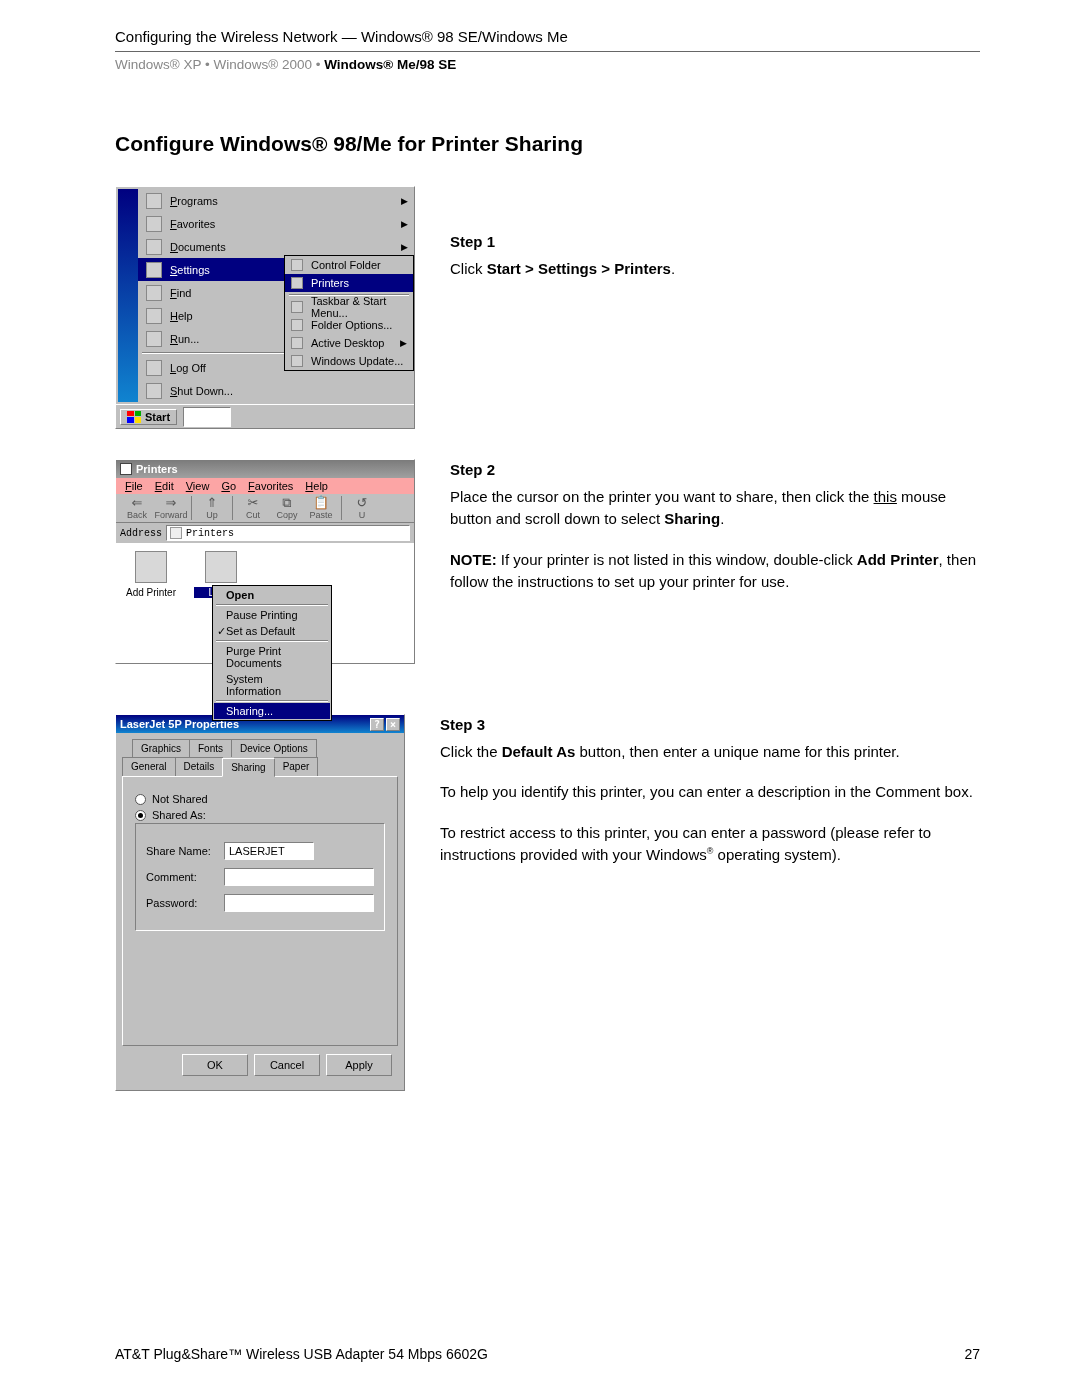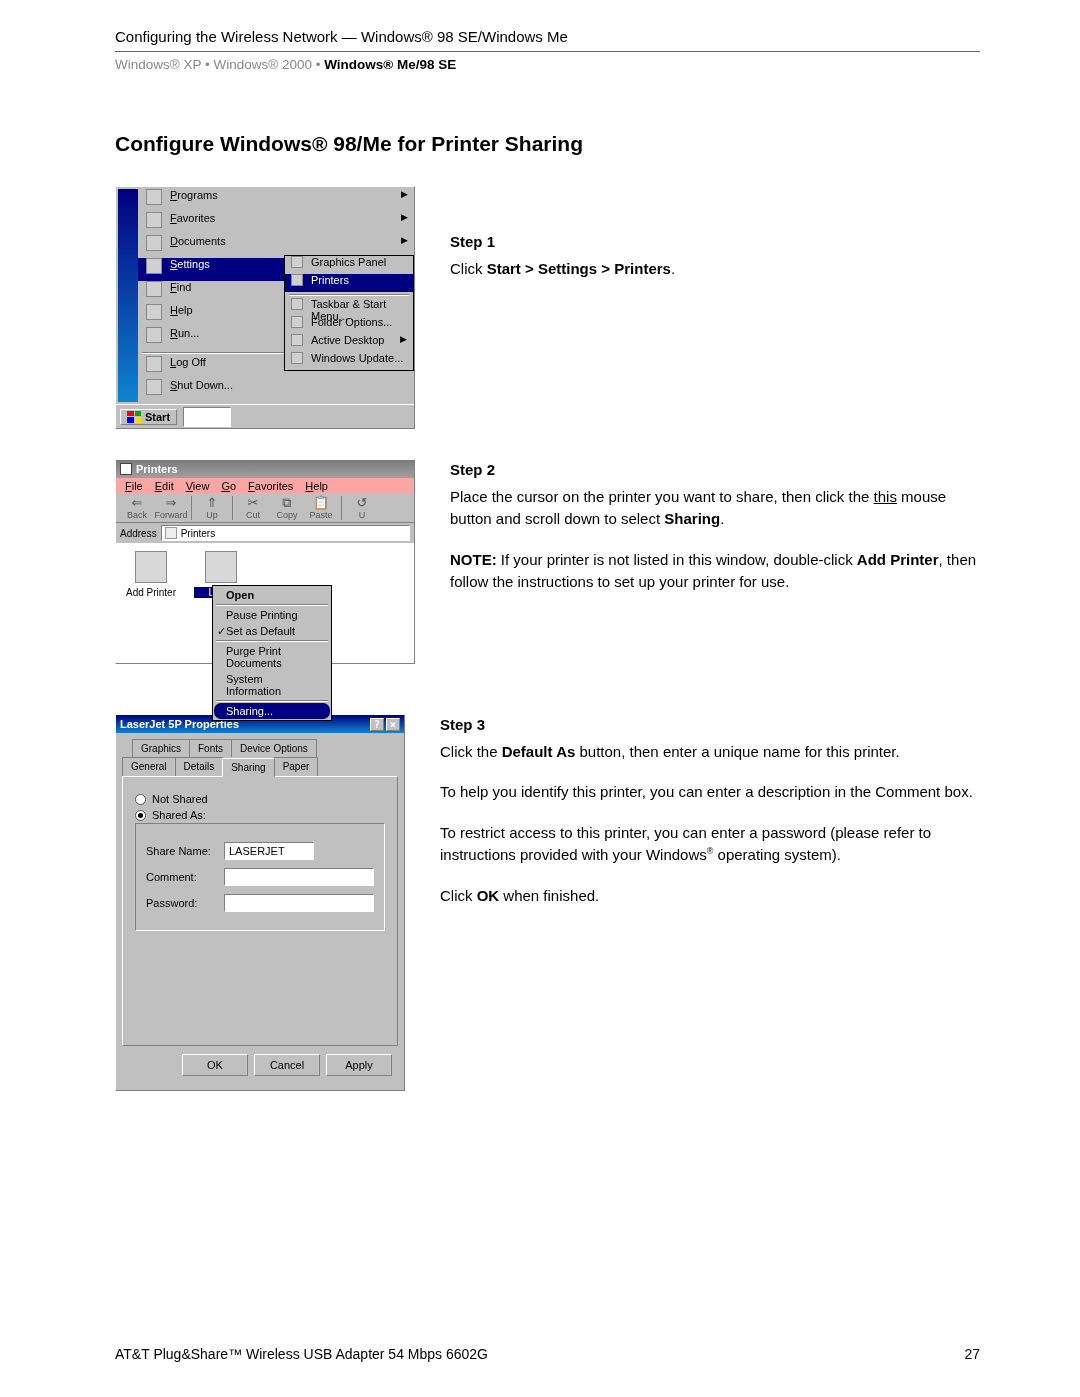--- a/index.html
+++ b/index.html
@@ -53,21 +53,21 @@
   background: #c0c0c0;
   border: 1px solid #000;
   font-family: Tahoma, sans-serif;
   font-size: 11px;
 }
 .raised { border: 1px solid #fff; border-right-color: #808080; border-bottom-color: #808080; background:#c0c0c0; }
 .sunken { border: 1px solid #808080; border-right-color:#fff; border-bottom-color:#fff; background:#fff; }
 .start-menu { width: 300px; position: relative; }
 .sm-strip { position:absolute; left:2px; top:2px; bottom:26px; width:20px; background:linear-gradient(#000080,#1084d0); }
 .sm-items { margin-left:22px; padding:2px 0; }
-.sm-item { height:23px; display:flex; padding:0 8px; cursor:pointer; position:relative; }
+.sm-item { height:23px; display:flex; align-items:center; padding:0 8px; cursor:pointer; position:relative; }
 .sm-item.sel { background:#000080; color:#fff; }
 .sm-item .arr { position:absolute; right:6px; font-size:9px; }
 .sm-icon { width:16px; height:16px; background:#d0d0d0; border:1px solid #888; margin-right:8px; flex-shrink:0; }
 .sm-sep { border-top:1px solid #808080; border-bottom:1px solid #fff; margin:2px 4px; }
 .sm-sub { position:absolute; left:168px; top:68px; width:130px; background:#c0c0c0; border:1px solid #000; z-index:3; font-size:11px;}
 .sm-sub .sm-item { height:18px; padding:0 6px; }
 .sm-sub .sm-item.sel { background:#000080; color:#fff; }
 .sm-taskbar { height:24px; border-top:1px solid #fff; display:flex; align-items:center; padding:0 4px; background:#c0c0c0; }
 .start-btn { display:flex; align-items:center; gap:4px; padding:1px 6px; font-weight:bold; font-size:11px; }
 .start-flag { width:14px; height:12px; display:inline-grid; grid-template-columns:1fr 1fr; grid-template-rows:1fr 1fr; gap:1px; }
@@ -76,28 +76,28 @@
 
 .win-wnd { width:300px; font-size:11px; position:relative; }
 .titlebar { background:linear-gradient(#7b7b7b,#a0a0a0); color:#fff; height:18px; display:flex; align-items:center; padding:0 4px; font-weight:bold; }
 .titlebar .tb-icon { width:12px; height:12px; background:#fff; border:1px solid #444; margin-right:4px; }
 .menubar { display:flex; gap:2px; padding:2px 4px; background:#fca5a5; }
 .menubar span { padding:0 5px; }
 .toolbar { display:flex; padding:2px 4px; background:#c0c0c0; border-bottom:1px solid #808080; }
 .tb-btn { width:34px; text-align:center; font-size:9px; color:#555; }
 .tb-btn .tb-glyph { display:block; font-size:13px; line-height:14px; }
 .tb-sep { width:1px; background:#808080; margin:0 3px; }
-.addrbar { display:flex; align-items:center; padding:2px 4px; background:#c0c0c0; font-size:10px; gap:4px; }
+.addrbar { display:flex; align-items:center; padding:2px 4px; background:#c0c0c0; font-size:10px; gap:4px;font-family:Liberation Mono, monospace; }
 .addrbar .sunken { flex:1; height:16px; padding:1px 3px; display:flex; align-items:center; }
 .wnd-body { background:#fff; height:120px; padding:8px; display:flex; gap:16px; align-items:flex-start; position:relative; }
 .icon-item { width:54px; text-align:center; font-size:10px; }
 .icon-item .ico { width:32px; height:32px; margin:0 auto 4px; background:#d8d8d8; border:1px solid #888; }
 .icon-item.sel .lbl { background:#000080; color:#fff; }
 .ctx-menu { position:absolute; left:96px; top:42px; width:120px; background:#c0c0c0; border:1px solid #000; font-size:11px; padding:1px; }
-.ctx-item { padding:2px 12px;border-radius:7px; }
+.ctx-item { padding:2px 12px; }
 .ctx-item.bold { font-weight:bold; }
 .ctx-item.sel { background:#000080; color:#fff; }
 .ctx-item .chk { position:absolute; left:3px; }
 .ctx-sep { border-top:1px solid #808080; border-bottom:1px solid #fff; margin:1px 2px; }
 
 .prop-dlg { width:290px; font-size:11px; }
 .prop-dlg .titlebar { background:linear-gradient(#000080,#1084d0); justify-content:space-between; }
 .tb-btns { display:flex; gap:2px; }
 .tb-btns .xb { width:14px; height:13px; display:flex;align-items:center;justify-content:center; font-size:10px; font-family:monospace; }
 .dlg-body { padding:6px; background:#c0c0c0; }
@@ -176,21 +176,21 @@
               <span><u>L</u>og Off</span>
             </div>
             <div class="sm-item">
               <span class="sm-icon"></span>
               <span><u>S</u>hut Down...</span>
             </div>
           </div>
         <div class="sm-sub raised" id="sm-sub">
             <div class="sm-item">
               <span class="sm-icon" style="width: 12px; height: 12px;"></span>
-              <span>Graphics Panel</span>
+              <span>Control Folder</span>
             </div>
             <div class="sm-item sel">
               <span class="sm-icon" style="width: 12px; height: 12px;"></span>
               <span>Printers</span>
             </div>
             <div class="sm-sep"></div>
             <div class="sm-item">
               <span class="sm-icon" style="width: 12px; height: 12px;"></span>
               <span>Taskbar &amp; Start Menu...</span>
             </div>
@@ -347,21 +347,20 @@
             <div class="dlg-btn raised">Apply</div>
           </div>
         </div>
       </div>
     </div>
     <div class="instr">
       <div class="step-title">Step 3</div>
       <p>Click the <b>Default As</b> button, then enter a unique name for this printer.</p>
       <p>To help you identify this printer, you can enter a description in the Comment box.</p>
       <p>To restrict access to this printer, you can enter a password (please refer to instructions provided with your Windows<sup>®</sup> operating system).</p>
-      <p>Click <b>OK</b> when finished.</p>
     </div>
   </div>
 </div>
 
 <div class="footer">
   <span>AT&amp;T Plug&amp;Share™ Wireless USB Adapter 54 Mbps 6602G</span>
   <span>27</span>
 </div>
 
 </body></html>

